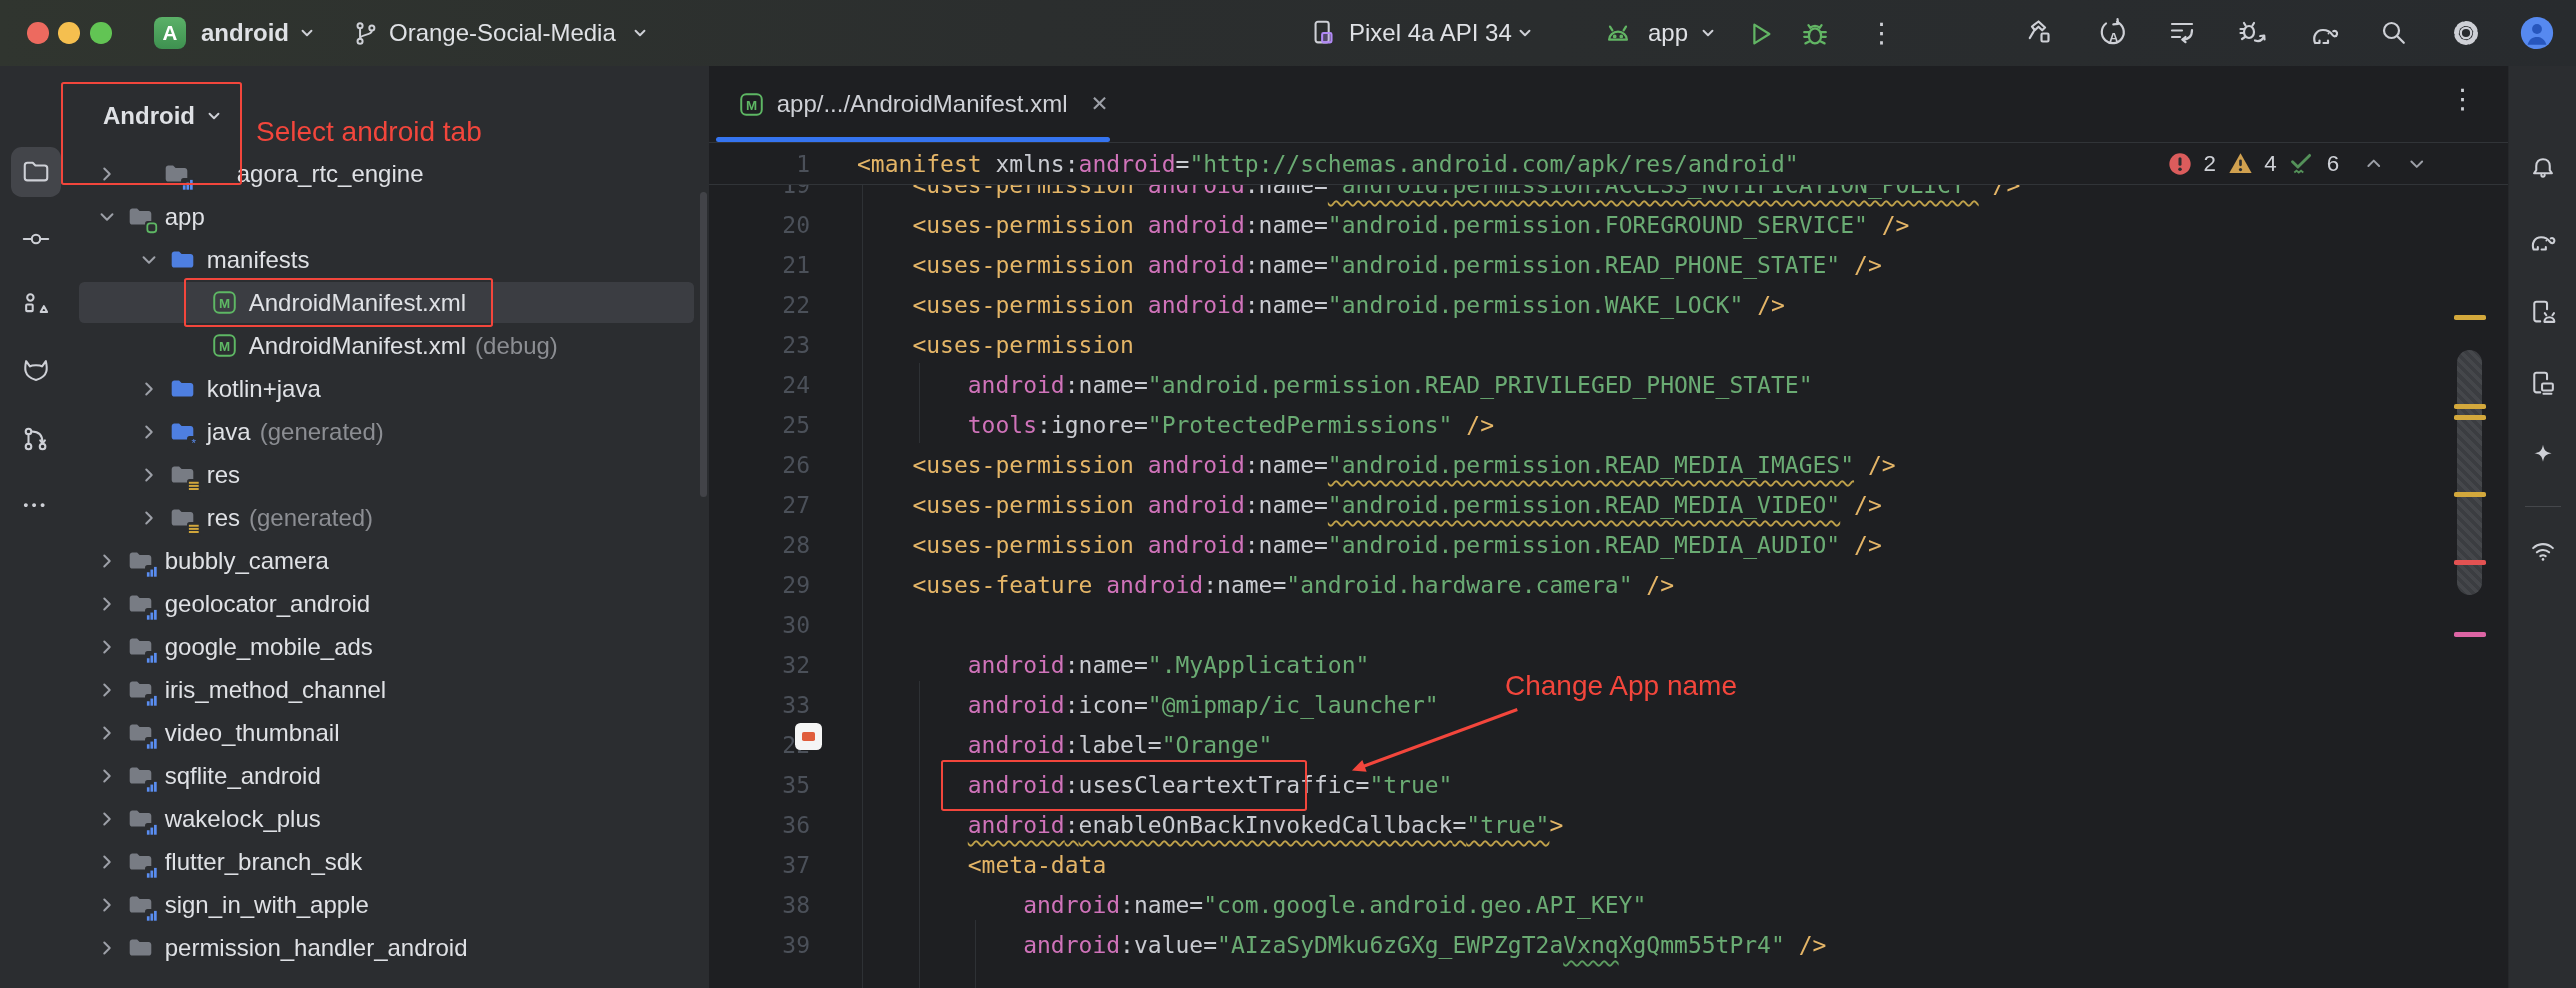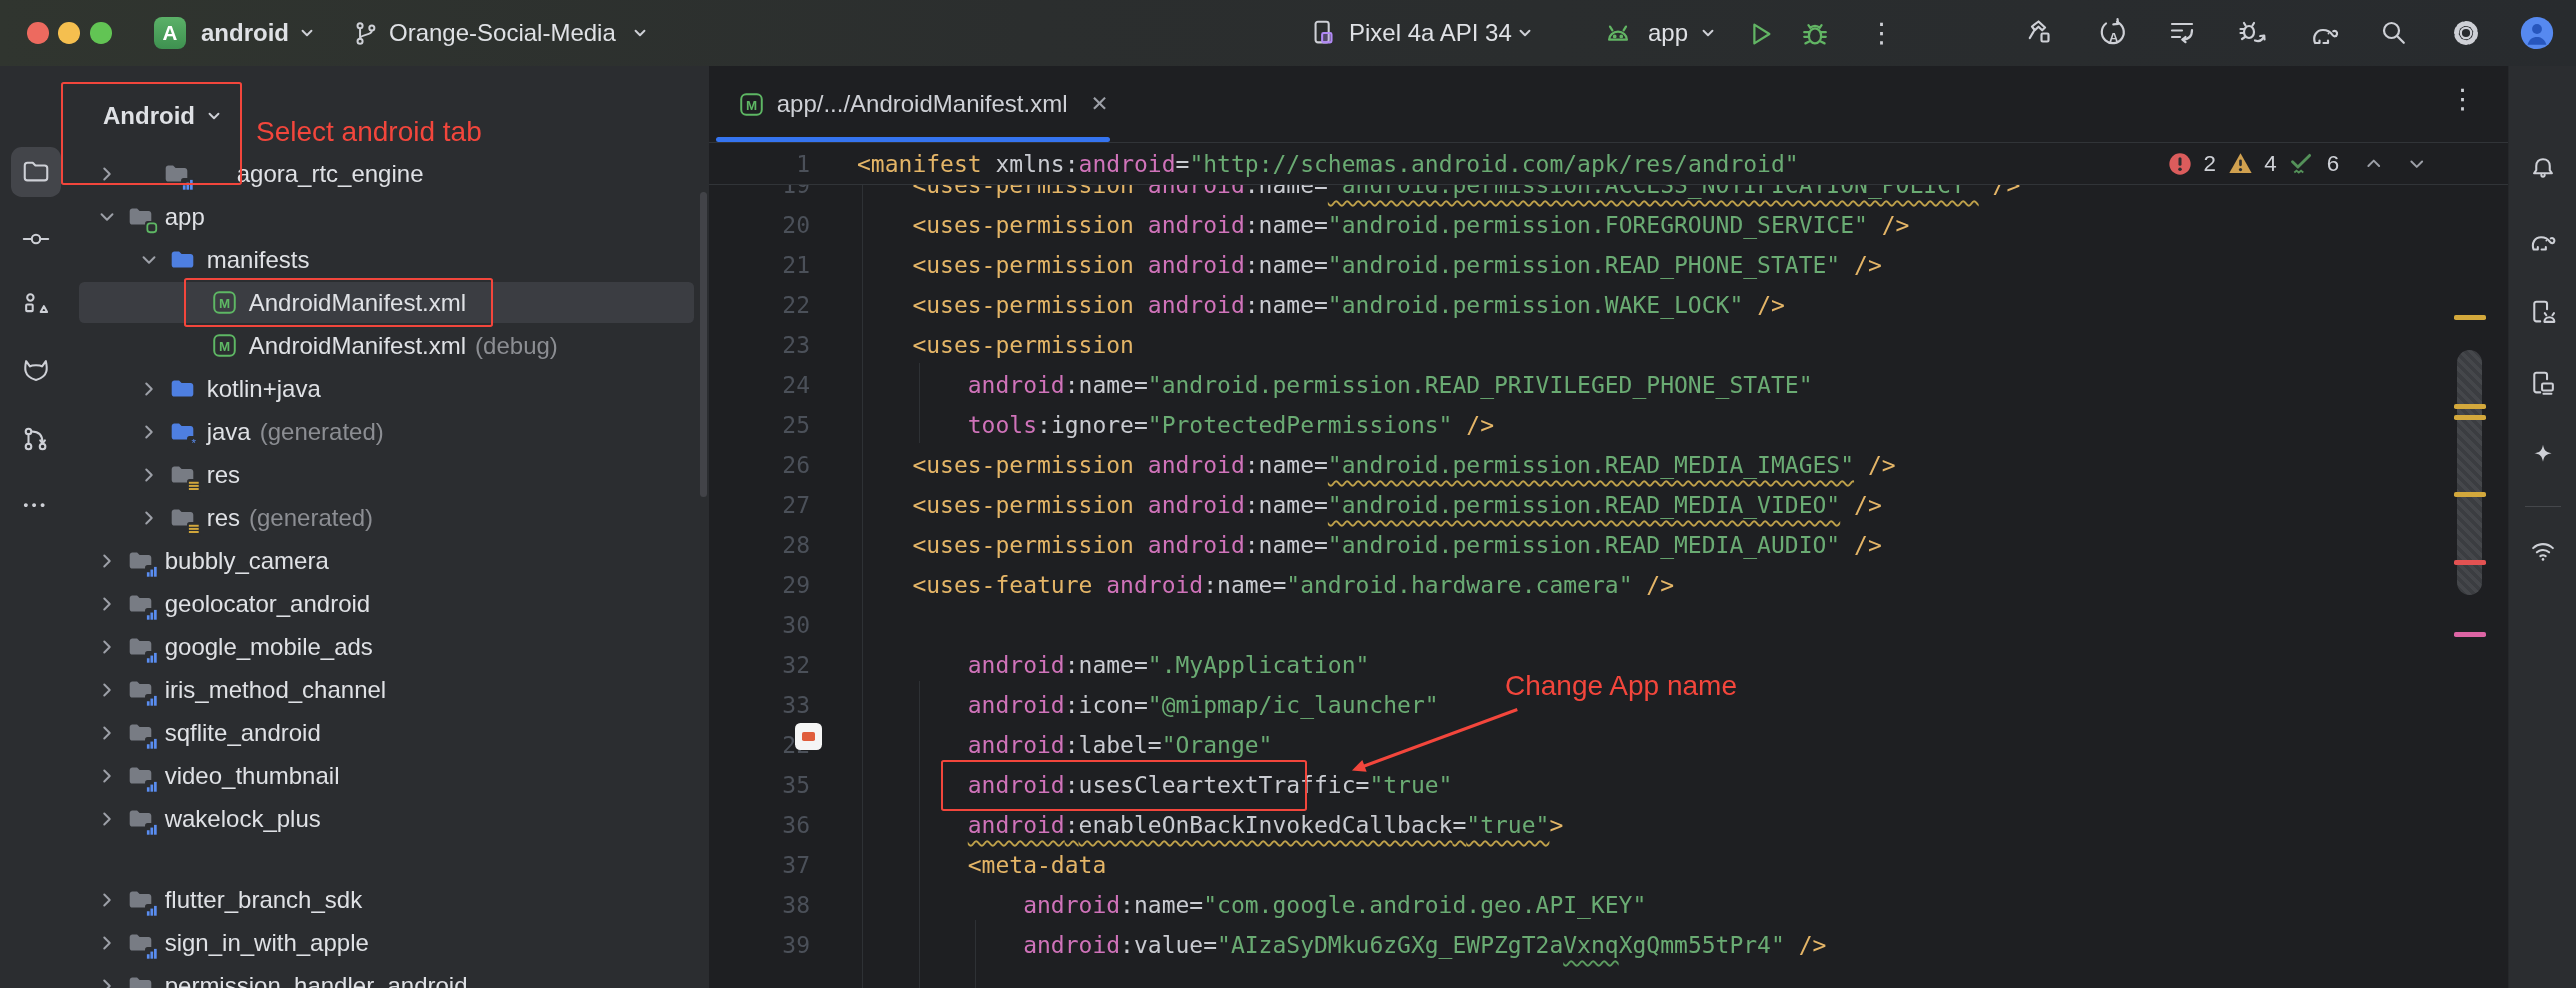--- a/index.html
+++ b/index.html
@@ -439,53 +439,53 @@
               <path d="M8 5 l6 6 -6 6" stroke="#9da0a8"></path>
             </svg>
           </span>
           <span class="t-icon"><svg width="27" height="27" viewBox="0 0 30 30">
               <path d="M3 9 c0-1.7 1.3-3 3-3 h5.2 l2.8 3 h10 c1.7 0 3 1.3 3 3 v9 c0 1.7-1.3 3-3 3 H6 c-1.7 0-3-1.3-3-3 z" fill="#787c84"></path>
             </svg><span class="t-badge"><svg width="11.6" height="11.6" viewBox="0 0 13 13">
                 <rect x="1" y="7" width="3" height="5" fill="#5a8df0"></rect>
                 <rect x="5" y="4" width="3" height="8" fill="#5a8df0"></rect>
                 <rect x="9" y="1" width="3" height="11" fill="#5a8df0"></rect>
               </svg></span></span>
+          <span>video_thumbnail</span>
+        </div>
+        <div class="tree-row" style="padding-left: 25px;">
+          <span class="chev-slot">
+            <svg class="ic" width="20" height="20" viewBox="0 0 22 22">
+              <path d="M8 5 l6 6 -6 6" stroke="#9da0a8"></path>
+            </svg>
+          </span>
+          <span class="t-icon"><svg width="27" height="27" viewBox="0 0 30 30">
+              <path d="M3 9 c0-1.7 1.3-3 3-3 h5.2 l2.8 3 h10 c1.7 0 3 1.3 3 3 v9 c0 1.7-1.3 3-3 3 H6 c-1.7 0-3-1.3-3-3 z" fill="#787c84"></path>
+            </svg><span class="t-badge"><svg width="11.6" height="11.6" viewBox="0 0 13 13">
+                <rect x="1" y="7" width="3" height="5" fill="#5a8df0"></rect>
+                <rect x="5" y="4" width="3" height="8" fill="#5a8df0"></rect>
+                <rect x="9" y="1" width="3" height="11" fill="#5a8df0"></rect>
+              </svg></span></span>
           <span>sqflite_android</span>
         </div>
         <div class="tree-row" style="padding-left: 25px;">
           <span class="chev-slot">
             <svg class="ic" width="20" height="20" viewBox="0 0 22 22">
               <path d="M8 5 l6 6 -6 6" stroke="#9da0a8"></path>
             </svg>
           </span>
           <span class="t-icon"><svg width="27" height="27" viewBox="0 0 30 30">
               <path d="M3 9 c0-1.7 1.3-3 3-3 h5.2 l2.8 3 h10 c1.7 0 3 1.3 3 3 v9 c0 1.7-1.3 3-3 3 H6 c-1.7 0-3-1.3-3-3 z" fill="#787c84"></path>
             </svg><span class="t-badge"><svg width="11.6" height="11.6" viewBox="0 0 13 13">
                 <rect x="1" y="7" width="3" height="5" fill="#5a8df0"></rect>
                 <rect x="5" y="4" width="3" height="8" fill="#5a8df0"></rect>
                 <rect x="9" y="1" width="3" height="11" fill="#5a8df0"></rect>
               </svg></span></span>
-          <span>video_thumbnail</span>
-        </div>
-        <div class="tree-row" style="padding-left: 25px;">
-          <span class="chev-slot">
-            <svg class="ic" width="20" height="20" viewBox="0 0 22 22">
-              <path d="M8 5 l6 6 -6 6" stroke="#9da0a8"></path>
-            </svg>
-          </span>
-          <span class="t-icon"><svg width="27" height="27" viewBox="0 0 30 30">
-              <path d="M3 9 c0-1.7 1.3-3 3-3 h5.2 l2.8 3 h10 c1.7 0 3 1.3 3 3 v9 c0 1.7-1.3 3-3 3 H6 c-1.7 0-3-1.3-3-3 z" fill="#787c84"></path>
-            </svg><span class="t-badge"><svg width="11.6" height="11.6" viewBox="0 0 13 13">
-                <rect x="1" y="7" width="3" height="5" fill="#5a8df0"></rect>
-                <rect x="5" y="4" width="3" height="8" fill="#5a8df0"></rect>
-                <rect x="9" y="1" width="3" height="11" fill="#5a8df0"></rect>
-              </svg></span></span>
           <span>wakelock_plus</span>
         </div>
-        <div class="tree-row" style="padding-left: 25px; margin-top: 38px;">
+        <div class="tree-row" style="padding-left: 25px;">
           <span class="chev-slot">
             <svg class="ic" width="20" height="20" viewBox="0 0 22 22">
               <path d="M8 5 l6 6 -6 6" stroke="#9da0a8"></path>
             </svg>
           </span>
           <span class="t-icon"><svg width="27" height="27" viewBox="0 0 30 30">
               <path d="M3 9 c0-1.7 1.3-3 3-3 h5.2 l2.8 3 h10 c1.7 0 3 1.3 3 3 v9 c0 1.7-1.3 3-3 3 H6 c-1.7 0-3-1.3-3-3 z" fill="#787c84"></path>
             </svg><span class="t-badge"><svg width="11.6" height="11.6" viewBox="0 0 13 13">
                 <rect x="1" y="7" width="3" height="5" fill="#5a8df0"></rect>
                 <rect x="5" y="4" width="3" height="8" fill="#5a8df0"></rect>

